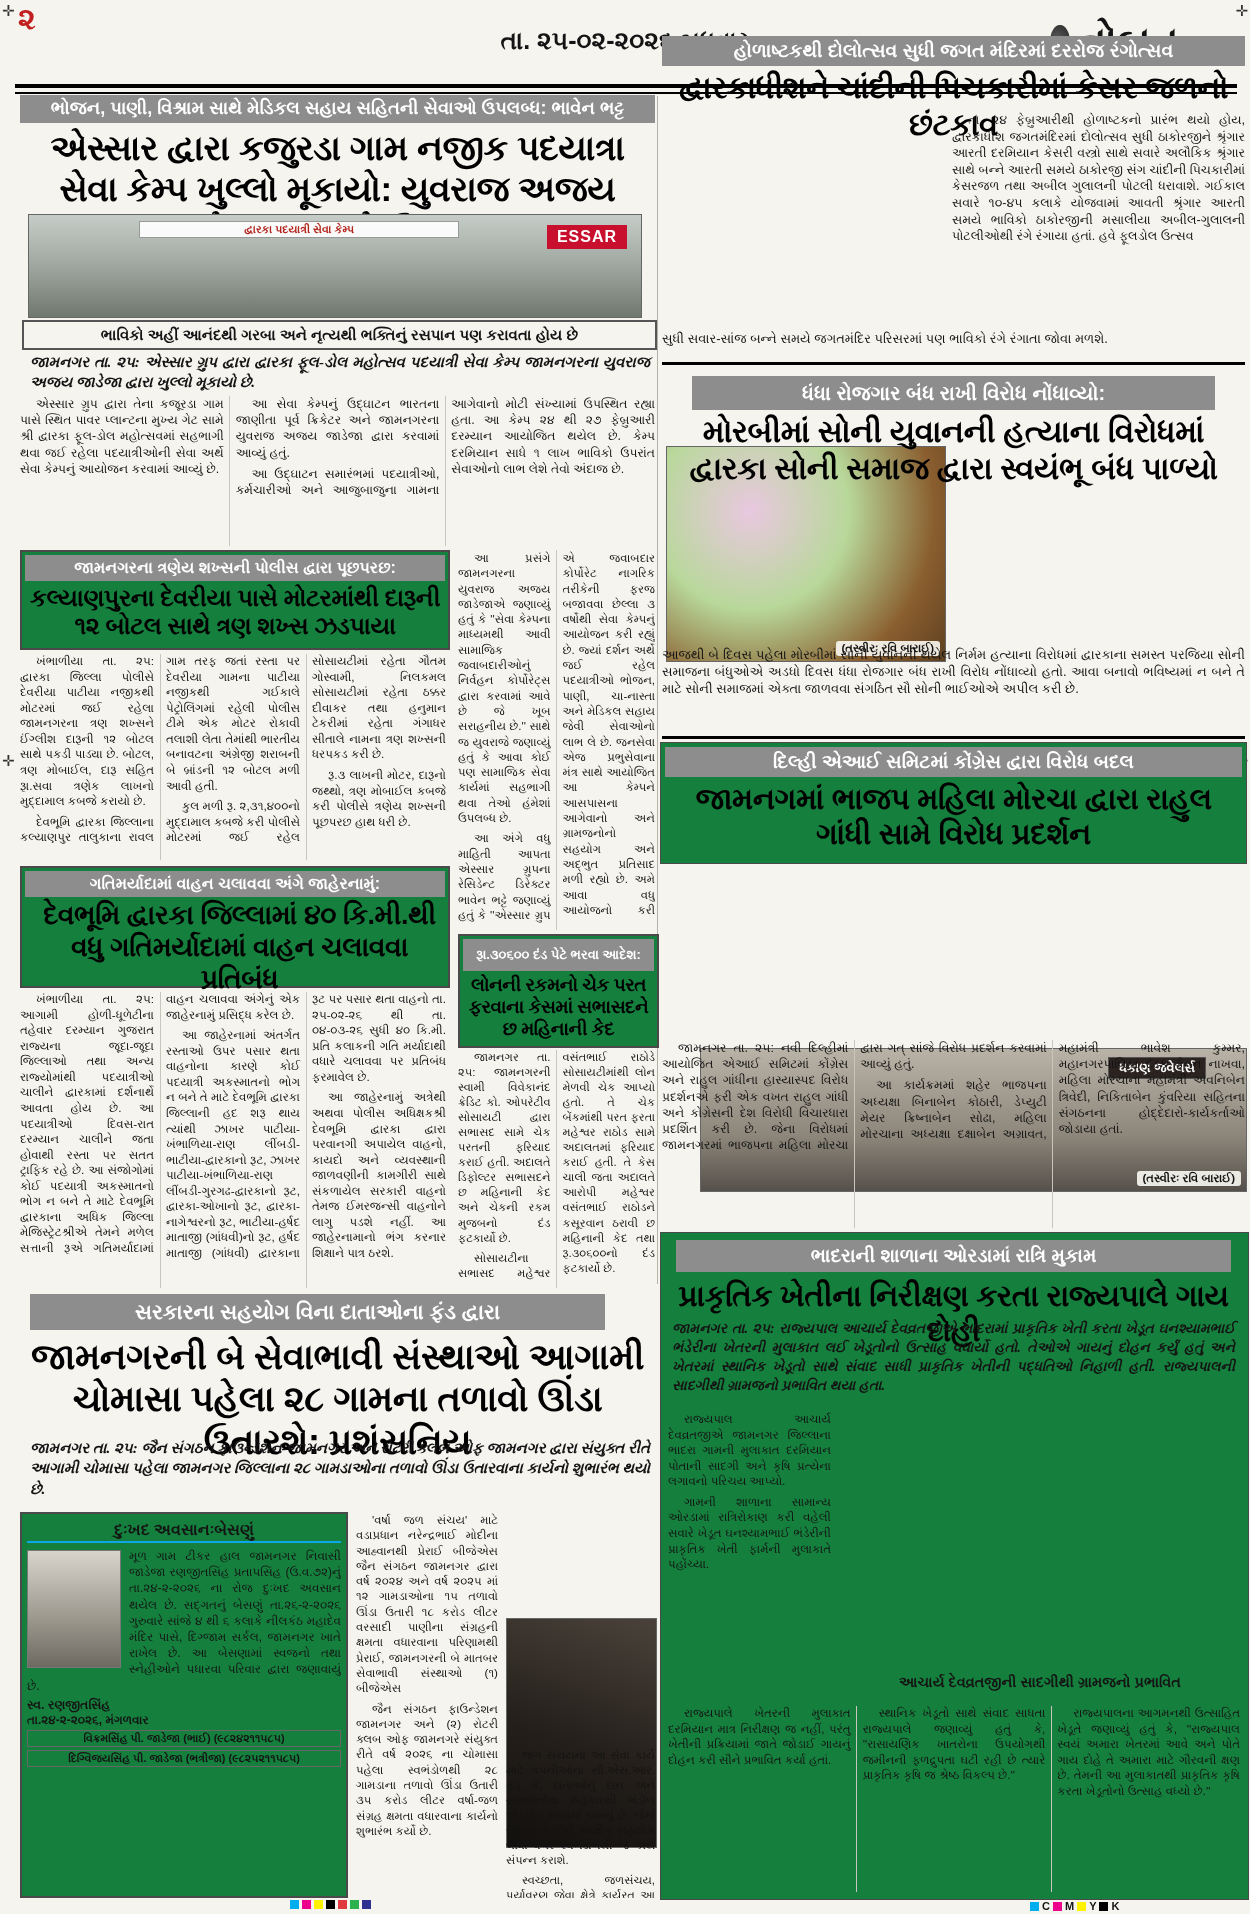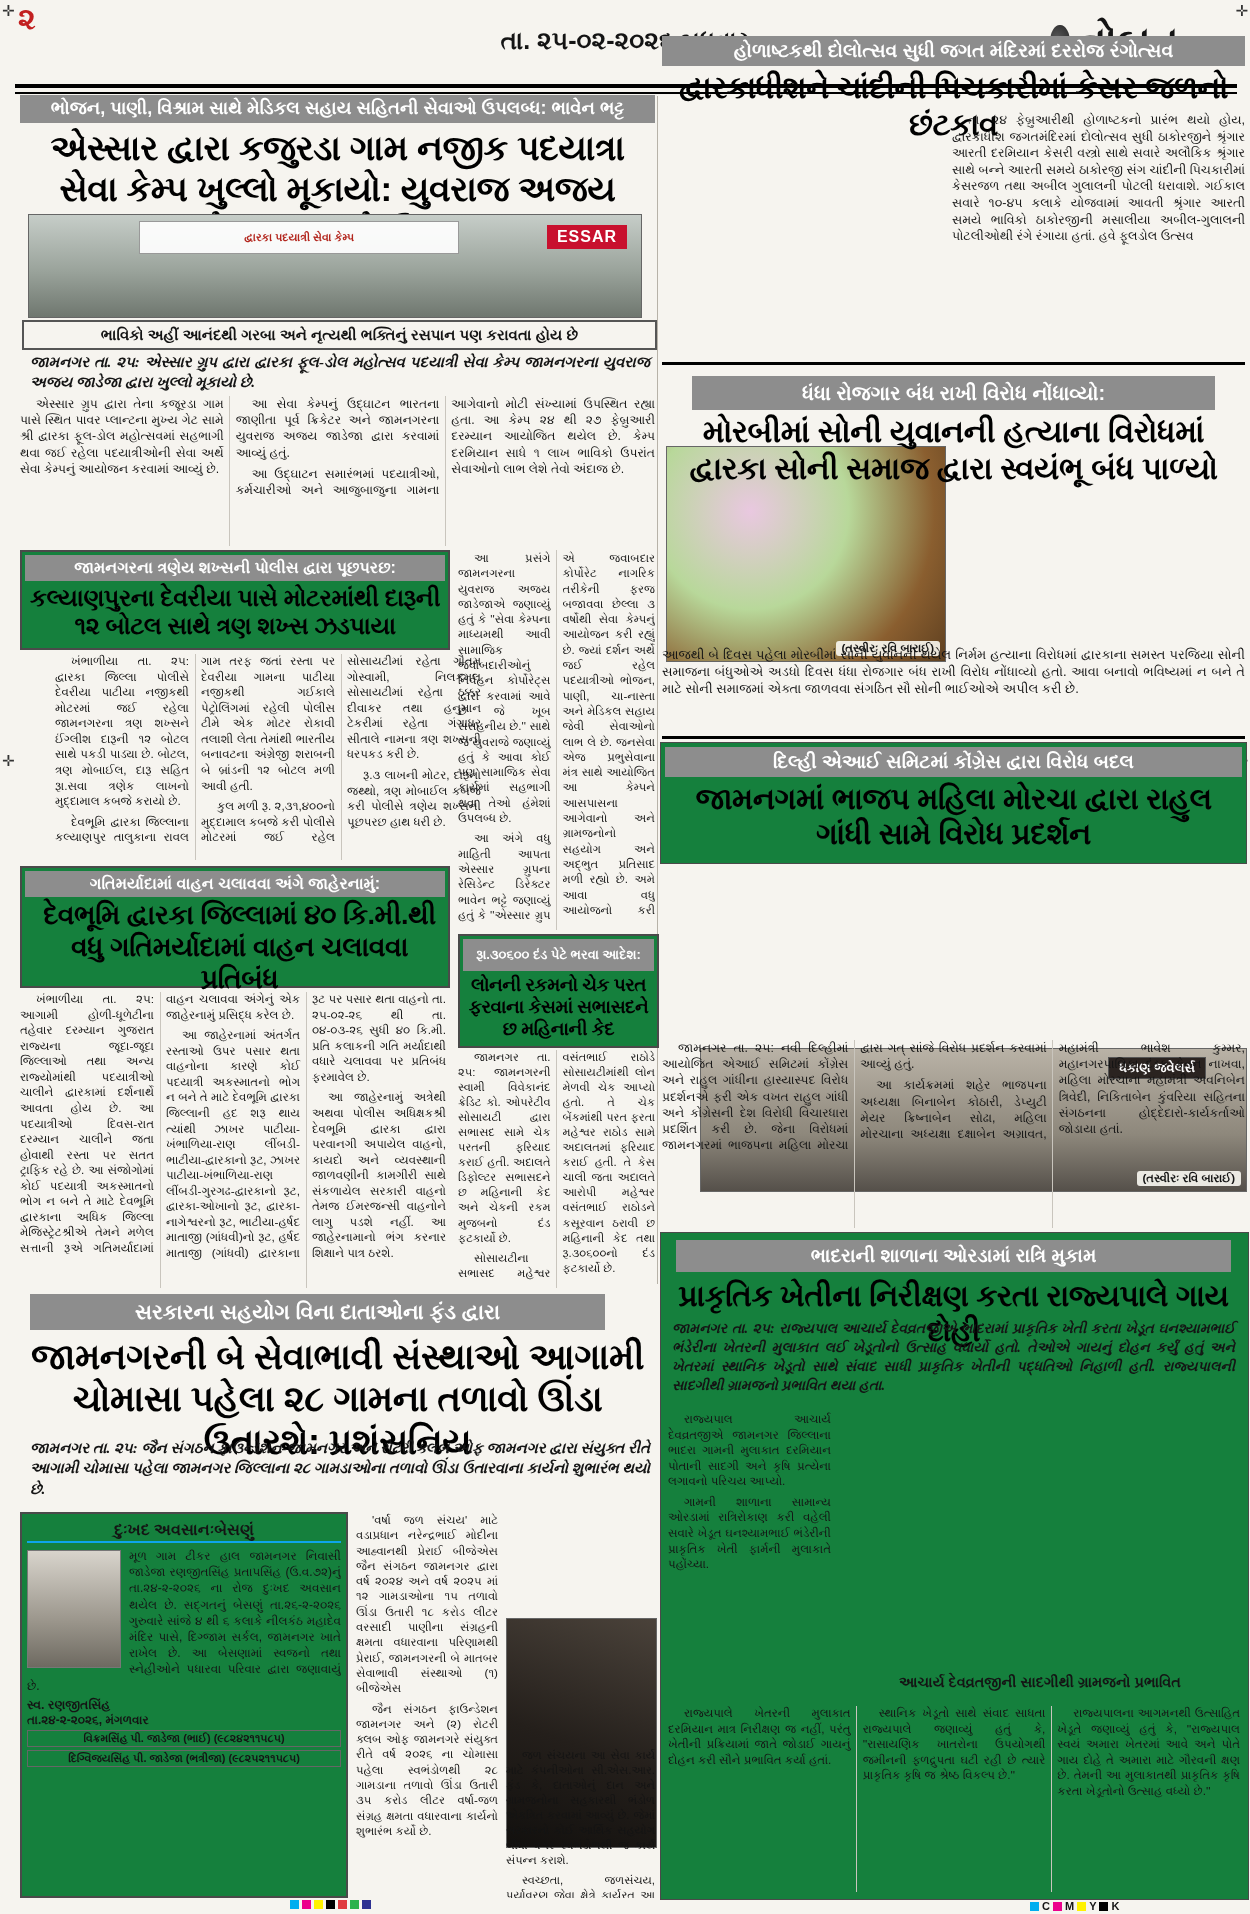--- a/index.html
+++ b/index.html
@@ -22,21 +22,21 @@
   .sep{border-top:3px solid #000;}
   .vline{position:absolute;width:1px;background:#b7b2a8;}
   .cross{position:absolute;color:#333;font-size:15px;}
   .cmyk{display:flex;gap:3px;align-items:center;}
   .sq{width:9px;height:9px;display:inline-block;}
   .obit-head{font-weight:800;text-align:center;border-bottom:2px solid #0ea5e9;padding:2px 0;font-size:16px;}
   .obit-contact{border:1.5px solid #666;font-size:11px;font-weight:bold;text-align:center;
                 margin-top:3px;padding:1px 2px;}
   .banner{position:absolute;left:18%;top:6px;width:52%;background:rgba(255,255,255,.92);
           color:#b3261e;font-weight:bold;font-size:11px;text-align:center;border:1px solid #999;
-          padding:9px 0;}
+          padding:1px 0;}
   .essar-badge{position:absolute;right:14px;top:10px;background:#c8102e;color:#fff;
           font-weight:800;font-size:16px;padding:3px 10px;letter-spacing:1px;}
   .board{position:absolute;right:40px;top:8px;background:#2a2320;color:#fff;font-weight:bold;
           font-size:13px;padding:2px 10px;border:1px solid #555;}
   .placard{position:absolute;background:#f4f2ea;border:1px solid #999;width:44px;height:30px;}
 </style>
 </head>
 <body>
 
 <div class="page">
@@ -69,21 +69,21 @@
   <div class="abs bd" style="left:20px;top:396px;width:635px;height:150px;column-count:3;overflow:hidden;">
     <p>એસ્સાર ગ્રુપ દ્વારા તેના કજૂરડા ગામ પાસે સ્થિત પાવર પ્લાન્ટના મુખ્ય ગેટ સામે શ્રી દ્વારકા ફૂલ-ડોલ મહોત્સવમાં સહભાગી થવા જઈ રહેલા પદયાત્રીઓની સેવા અર્થે સેવા કેમ્પનું આયોજન કરવામાં આવ્યું છે.</p>
     <p>આ સેવા કેમ્પનું ઉદ્ઘાટન ભારતના જાણીતા પૂર્વ ક્રિકેટર અને જામનગરના યુવરાજ અજય જાડેજા દ્વારા કરવામાં આવ્યું હતું.</p>
     <p>આ ઉદ્ઘાટન સમારંભમાં પદયાત્રીઓ, કર્મચારીઓ અને આજુબાજુના ગામના આગેવાનો મોટી સંખ્યામાં ઉપસ્થિત રહ્યા હતા. આ કેમ્પ ૨૪ થી ૨૭ ફેબ્રુઆરી દરમ્યાન આયોજિત થયેલ છે. કેમ્પ દરમિયાન સાધે ૧ લાખ ભાવિકો ઉપરાંત સેવાઓનો લાભ લેશે તેવો અંદાજ છે.</p>
   </div>
 
   <div class="abs box" style="left:20px;top:550px;width:426px;height:96px;">
     <div class="kick" style="height:26px;font-size:16px;margin:3px;">જામનગરના ત્રણેય શખ્સની પોલીસ દ્વારા પૂછપરછ:</div>
     <div class="hl" style="font-size:24px;padding:0 4px;">કલ્યાણપુરના દેવરીયા પાસે મોટરમાંથી દારૂની ૧૨ બોટલ સાથે ત્રણ શખ્સ ઝડપાયા</div>
   </div>
-  <div class="abs bd" style="left:20px;top:654px;width:426px;height:206px;column-count:3;overflow:hidden;font-size:11.8px;margin-left:35px;">
+  <div class="abs bd" style="left:20px;top:654px;width:426px;height:206px;column-count:3;overflow:hidden;font-size:11.8px;">
     <p>ખંભાળીયા તા. ૨૫: દ્વારકા જિલ્લા પોલીસે દેવરીયા પાટીયા નજીકથી મોટરમાં જઈ રહેલા જામનગરના ત્રણ શખ્સને ઈંગ્લીશ દારૂની ૧૨ બોટલ સાથે પકડી પાડ્યા છે. બોટલ, ત્રણ મોબાઈલ, દારૂ સહિત રૂા.સવા ત્રણેક લાખનો મુદ્દામાલ કબજે કરાયો છે.</p>
     <p>દેવભૂમિ દ્વારકા જિલ્લાના કલ્યાણપુર તાલુકાના રાવલ ગામ તરફ જતાં રસ્તા પર દેવરીયા ગામના પાટીયા નજીકથી ગઈકાલે પેટ્રોલિંગમાં રહેલી પોલીસ ટીમે એક મોટર રોકાવી તલાશી લેતા તેમાંથી ભારતીય બનાવટના અંગ્રેજી શરાબની બે બ્રાંડની ૧૨ બોટલ મળી આવી હતી.</p>
     <p>કુલ મળી રૂ. ૨,૩૧,૪૦૦નો મુદ્દામાલ કબજે કરી પોલીસે મોટરમાં જઈ રહેલ સોસાયટીમાં રહેતા ગૌતમ ગોસ્વામી, નિલકમલ સોસાયટીમાં રહેતા ઠક્કર દીવાકર તથા હનુમાન ટેકરીમાં રહેતા ગંગાધર સીતાલે નામના ત્રણ શખ્સની ધરપકડ કરી છે.</p>
     <p>રૂ.૩ લાખની મોટર, દારૂનો જથ્થો, ત્રણ મોબાઈલ કબજે કરી પોલીસે ત્રણેય શખ્સની પૂછપરછ હાથ ધરી છે.</p>
   </div>
 
   <div class="abs box" style="left:20px;top:866px;width:426px;height:118px;">
     <div class="kick" style="height:26px;font-size:16px;margin:3px;">ગતિમર્યાદામાં વાહન ચલાવવા અંગે જાહેરનામું:</div>
     <div class="hl" style="font-size:27px;padding:0 4px;margin-left:9px;">દેવભૂમિ દ્વારકા જિલ્લામાં ૪૦ કિ.મી.થી વધુ ગતિમર્યાદામાં વાહન ચલાવવા પ્રતિબંધ</div>
   </div>
@@ -139,20 +139,23 @@
 
   <div class="abs kick" style="left:662px;top:36px;width:583px;height:30px;font-size:19px;">હોળાષ્ટકથી દોલોત્સવ સુધી જગત મંદિરમાં દરરોજ રંગોત્સવ</div>
   <div class="abs hl" style="left:662px;top:70px;width:583px;font-size:31px;">દ્વારકાધીશને ચાંદીની પિચકારીમાં કેસર જળનો છંટકાવ</div>
   <div class="abs ph" style="left:666px;top:112px;width:278px;height:214px;
        background:radial-gradient(circle at 30% 30%,#e9c8e0,#b8d89a 40%,#8a5e2f 75%,#5e4020 100%);">
     <span class="credit">(તસ્વીરઃ રવિ બારાઈ)</span>
   </div>
   <div class="abs bd" style="left:952px;top:112px;width:293px;height:214px;overflow:hidden;font-size:12.6px;">
     <p>તા. ૨૪ ફેબ્રુઆરીથી હોળાષ્ટકનો પ્રારંભ થયો હોય, દ્વારકાધીશ જગતમંદિરમાં દોલોત્સવ સુધી ઠાકોરજીને શ્રૃંગાર આરતી દરમિયાન કેસરી વસ્ત્રો સાથે સવારે અલૌકિક શ્રૃંગાર સાથે બન્ને આરતી સમયે ઠાકોરજી સંગ ચાંદીની પિચકારીમાં કેસરજળ તથા અબીલ ગુલાલની પોટલી ધરાવાશે. ગઈકાલ સવારે ૧૦-૪૫ કલાકે યોજવામાં આવતી શ્રૃંગાર આરતી સમયે ભાવિકો ઠાકોરજીની મસાલીયા અબીલ-ગુલાલની પોટલીઓથી રંગે રંગાયા હતાં. હવે ફૂલડોલ ઉત્સવ</p>
   </div>
+  <div class="abs bd" style="left:662px;top:330px;width:583px;height:24px;overflow:hidden;font-size:13px;">
+    <p style="text-indent:0;">સુધી સવાર-સાંજ બન્ને સમયે જગતમંદિર પરિસરમાં પણ ભાવિકો રંગે રંગાતા જોવા મળશે.</p>
+  </div>
   <div class="abs sep" style="left:662px;top:362px;width:583px;"></div>
 
   <div class="abs kick" style="left:692px;top:376px;width:523px;height:34px;font-size:20px;">ધંધા રોજગાર બંધ રાખી વિરોધ નોંધાવ્યો:</div>
   <div class="abs hl" style="left:662px;top:414px;width:583px;font-size:31px;">મોરબીમાં સોની યુવાનની હત્યાના વિરોધમાં દ્વારકા સોની સમાજ દ્વારા સ્વયંભૂ બંધ પાળ્યો</div>
   <div class="abs ph" style="left:700px;top:498px;width:545px;height:142px;
        background:linear-gradient(180deg,#b9b2a6 0%,#8e887c 60%,#55504a 100%);">
     <span class="board">ધકાણ જવેલર્સ</span>
     <span class="credit">(તસ્વીરઃ રવિ બારાઈ)</span>
   </div>
   <div class="abs bd" style="left:662px;top:646px;width:583px;height:84px;overflow:hidden;font-size:13px;">

